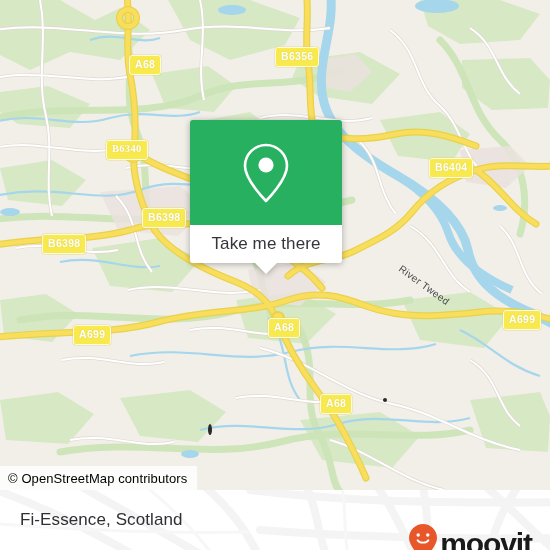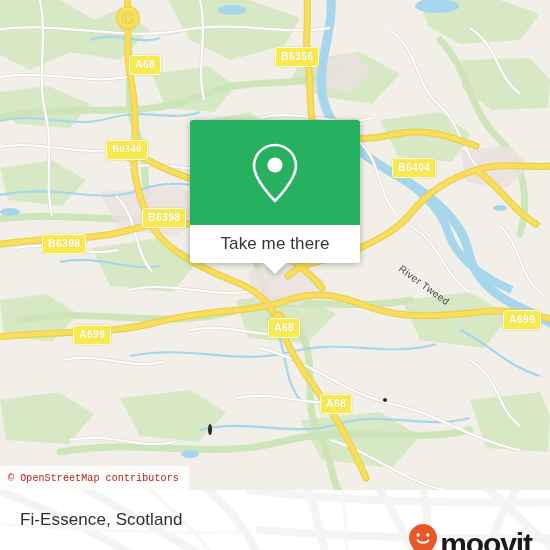--- a/index.html
+++ b/index.html
@@ -42,21 +42,21 @@
     font-size: 10px;
     color: #4a4a4a;
     white-space: nowrap;
     letter-spacing: .4px;
   }
 
   
   .popup {
     position: absolute;
     left: 190px; top: 120px;
-    width: 170px;
+    width: 152px;
     filter: drop-shadow(0 1px 3px rgba(0,0,0,.30));
   }
   .popup-top {
     height: 105px;
     background: #27b060;
     border-radius: 3px 3px 0 0;
     display: flex; align-items: center; justify-content: center;
   }
   .popup-pin svg { display: block; }
   .popup-bottom {
@@ -82,24 +82,23 @@
   }
 
   
   .attribution {
     position: absolute;
     left: 0; top: 466px;
     height: 24px;
     padding: 0 10px 0 8px;
     display: flex; align-items: center;
     background: rgba(255,255,255,.78);
-    font-size: 10px;
-    color: #b91c1c;
+    font-size: 13px;
+    color: #000000;
     letter-spacing: .1px;
-    font-family: Liberation Mono, monospace;
   }
 
   
   .footer {
     position: absolute;
     left: 0; top: 490px;
     width: 550px; height: 60px;
     background: #ffffff;
     overflow: hidden;
   }
@@ -317,21 +316,21 @@
         <g fill="#2b2b2b">
           <circle cx="385" cy="400" r="2"></circle>
           <path d="M208,430 c0,-4 1,-6 2,-6 c1,0 2,2 2,6 c0,3 -1,5 -2,5 c-1,0 -2,-2 -2,-5 z"></path>
         </g>
       </g>
     </svg>
 
     <div class="shield" style="left:129px; top:55px;">A68</div>
     <div class="shield" style="left:275px; top:47px;">B6356</div>
     <div class="shield" style="left:106px; top:140px;font-family:Liberation Serif, serif;">B6340</div>
-    <div class="shield" style="left:392px; top:158px;">B6404</div>
+    <div class="shield" style="left:429px; top:158px;">B6404</div>
     <div class="shield" style="left:142px; top:208px;">B6398</div>
     <div class="shield" style="left:42px; top:234px;">B6398</div>
     <div class="shield" style="left:73px; top:325px;">A699</div>
     <div class="shield" style="left:268px; top:318px;">A68</div>
     <div class="shield" style="left:503px; top:310px;">A699</div>
     <div class="shield" style="left:320px; top:394px;">A68</div>
 
     <div class="river-label" style="left:400px; top:262px; transform:rotate(36deg); transform-origin:0 50%;">River Tweed</div>
 
     <div class="popup">

